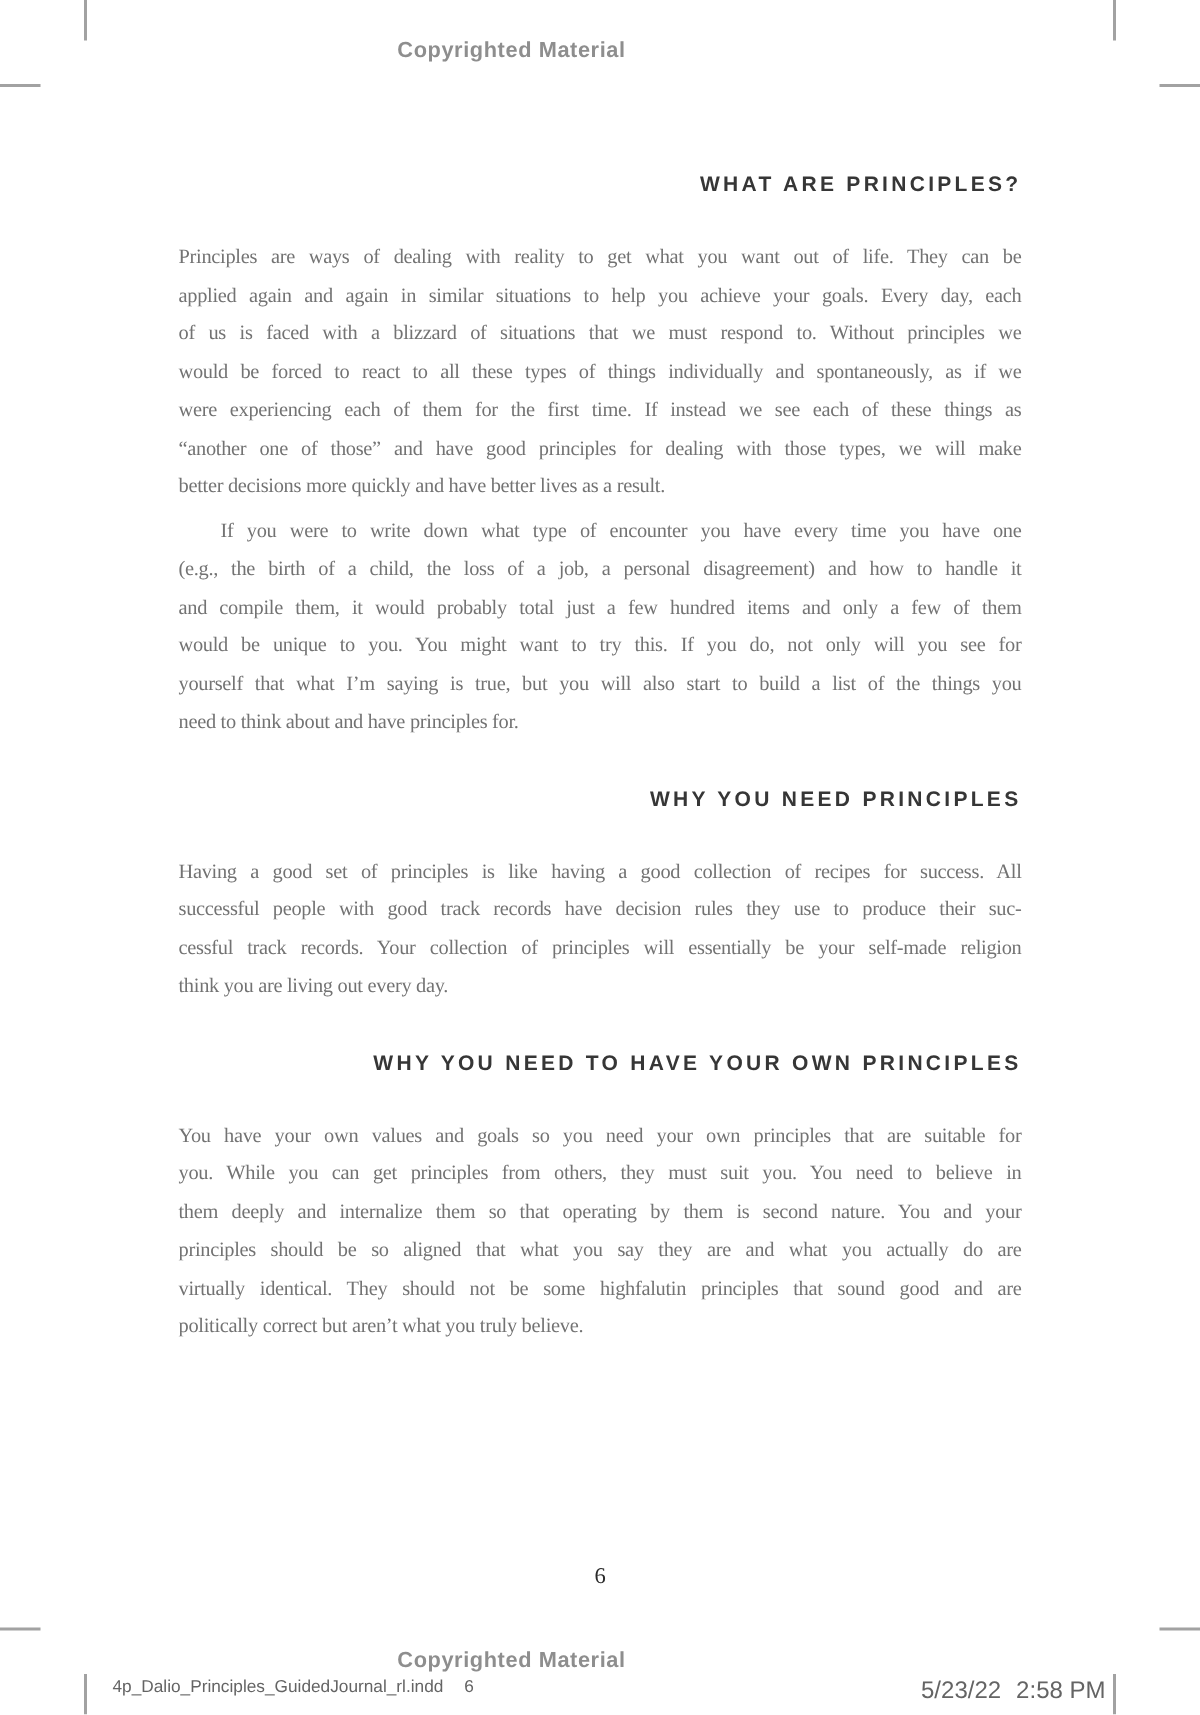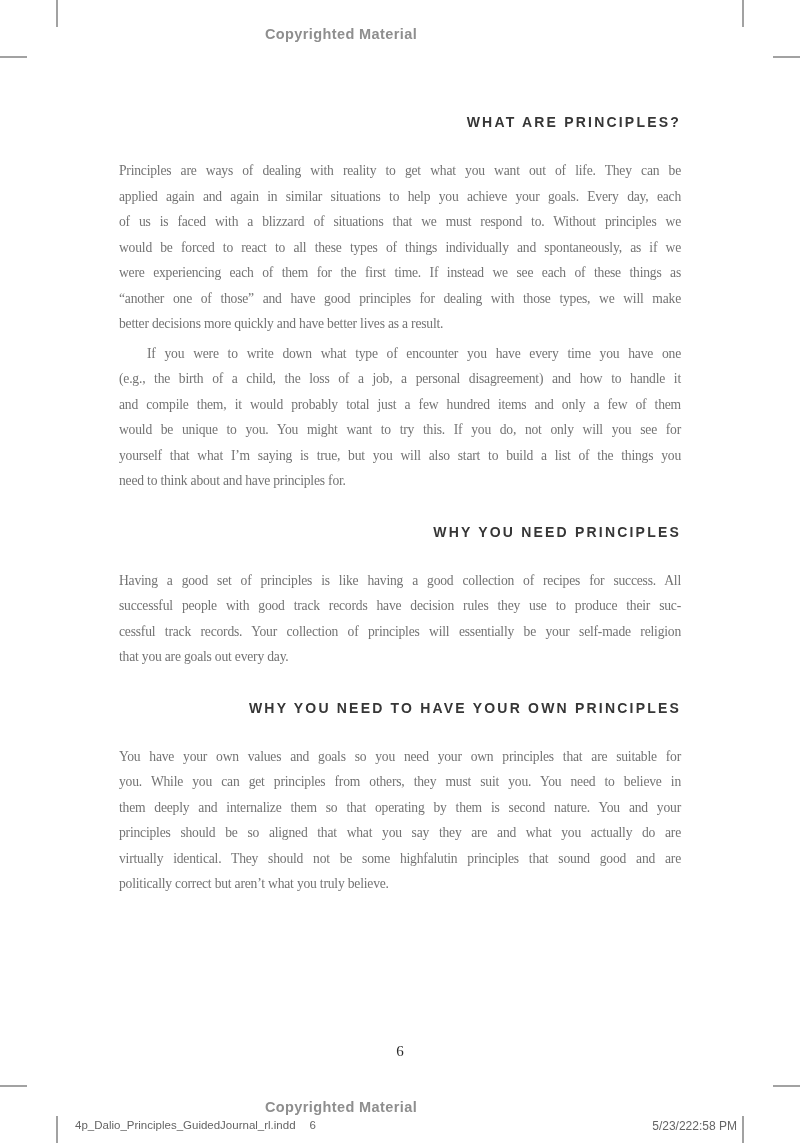--- a/index.html
+++ b/index.html
@@ -89,22 +89,23 @@
     gap: 14px;
     font-family: "Liberation Sans", sans-serif;
     font-size: 11.5px;
     color: #646464;
     align-items: center;
   }
   .footer-datetime {
     position: absolute;
     right: 63px; top: 1119px;
     display: flex;
+    gap: 10px;
     font-family: "Liberation Sans", sans-serif;
-    font-size: 12px;
+    font-size: 16px;
     color: #646464;
   }
 </style>
 </head>
 <body>
 
 <div class="watermark top">Copyrighted Material</div>
 
 <div class="mark v m-tl-v"></div>
 <div class="mark v m-tr-v"></div>
@@ -132,21 +133,21 @@
       <div class="text-line">and compile them, it would probably total just a few hundred items and only a few of them</div>
       <div class="text-line">would be unique to you. You might want to try this. If you do, not only will you see for</div>
       <div class="text-line">yourself that what I’m saying is true, but you will also start to build a list of the things you</div>
       <div class="text-line last">need to think about and have principles for.</div>
     </div>
     <div class="section-heading">WHY YOU NEED PRINCIPLES</div>
     <div class="paragraph">
       <div class="text-line">Having a good set of principles is like having a good collection of recipes for success. All</div>
       <div class="text-line">successful people with good track records have decision rules they use to produce their suc-</div>
       <div class="text-line">cessful track records. Your collection of principles will essentially be your self-made religion</div>
-      <div class="text-line last">that you are goals out every day.</div>
+      <div class="text-line last">think you are living out every day.</div>
     </div>
     <div class="section-heading">WHY YOU NEED TO HAVE YOUR OWN PRINCIPLES</div>
     <div class="paragraph">
       <div class="text-line">You have your own values and goals so you need your own principles that are suitable for</div>
       <div class="text-line">you. While you can get principles from others, they must suit you. You need to believe in</div>
       <div class="text-line">them deeply and internalize them so that operating by them is second nature. You and your</div>
       <div class="text-line">principles should be so aligned that what you say they are and what you actually do are</div>
       <div class="text-line">virtually identical. They should not be some highfalutin principles that sound good and are</div>
       <div class="text-line last">politically correct but aren’t what you truly believe.</div>
     </div>

